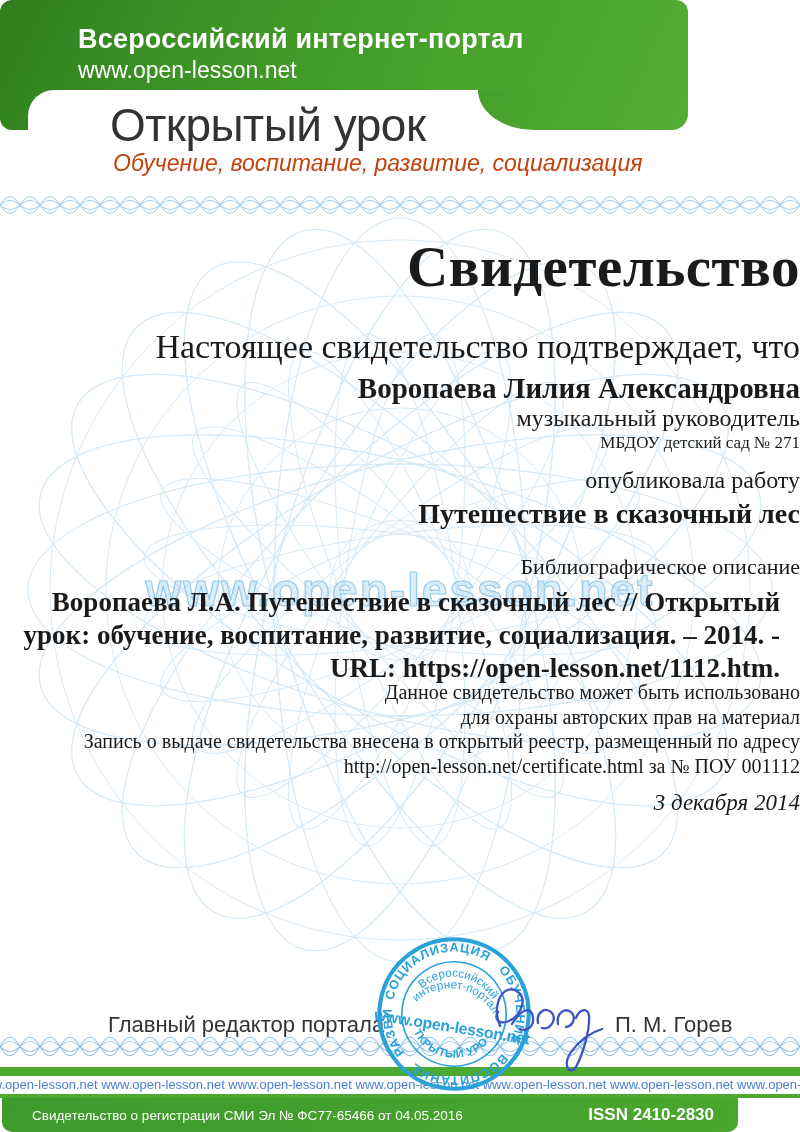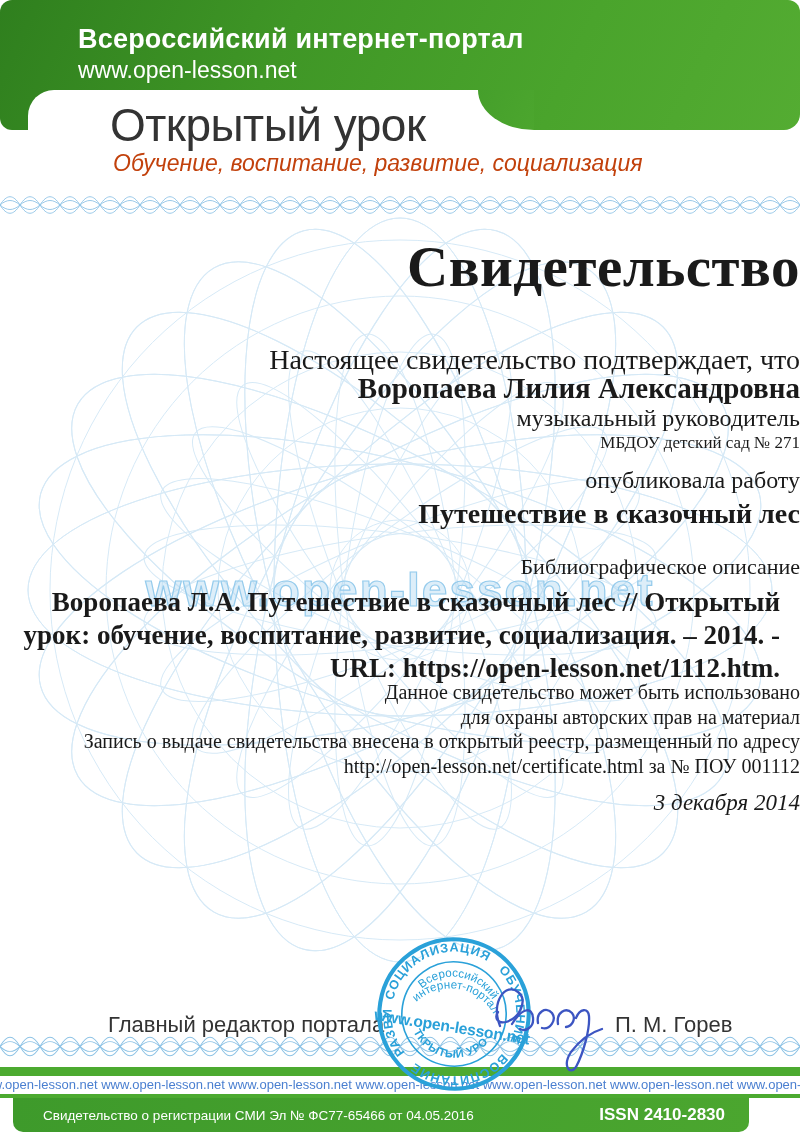--- a/index.html
+++ b/index.html
@@ -4,21 +4,21 @@
 <style>
   * { margin:0; padding:0; box-sizing:border-box; }
   html,body { background:#ffffff; }
   .page {
     position:relative; width:800px; height:1132px; margin:0 auto;
     background:#ffffff; overflow:hidden;
     font-family:"Liberation Serif", serif; color:#1a1a1a;
   }
   
   .header {
-    position:absolute; top:0; left:0; width:800px; height:130px;
+    position:absolute; top:0; left:0; width:688px; height:130px;
     background:linear-gradient(115deg,#2f7f1e 0%,#3f9626 35%,#4aa42c 70%,#54ac32 100%);
     border-radius:12px 12px 16px 12px;
   }
   .header-portal-title {
     position:absolute; left:78px; top:24px;
     font-family:"Liberation Sans", sans-serif; font-weight:bold;
     font-size:27px; color:#ffffff; letter-spacing:.2px;
   }
   .header-portal-url {
     position:absolute; left:78px; top:57px;
@@ -51,21 +51,21 @@
   .rosette ellipse, .rosette circle { fill:none; stroke:#aed4ee; stroke-width:1; }
   .url-watermark {
     position:absolute; left:0; top:563px; width:800px; text-align:center;
     font-family:"Liberation Sans", sans-serif; font-weight:bold; font-size:46px;
     letter-spacing:2px; color:rgba(170,212,240,.40);
     -webkit-text-stroke:1.2px #95cbec; z-index:1;
   }
   
   .ct { position:absolute; left:0; width:800px; text-align:right; z-index:2; }
   .cert-title   { top:234px; font-size:57px; font-weight:bold; letter-spacing:.5px; }
-  .intro-text   { top:344px; font-size:28px; }
+  .intro-text   { top:328px; font-size:34px; }
   .recipient-name { top:372px; font-size:29px; font-weight:bold; }
   .recipient-role { top:405px; font-size:24px; }
   .recipient-org  { top:433px; font-size:17px; }
   .action-text    { top:467px; font-size:24px;font-family:Liberation Serif, serif; }
   .work-title     { top:498px; font-size:28px; font-weight:bold; }
   .bib-heading    { top:554px; font-size:22px;padding-left:16px; }
   .bib-text       { top:586px; left:20px; width:760px; font-size:27px; font-weight:bold; line-height:33px; }
   .usage-note     { top:680px; font-size:20px; line-height:24.5px; }
   .issue-date     { top:790px; font-size:23px; font-style:italic; }
   
@@ -83,21 +83,21 @@
   .url-band {
     position:absolute; left:0; top:1076px; width:800px; height:18px;
     background:#ffffff; overflow:hidden; z-index:4;
   }
   .url-band-text {
     position:absolute; left:-26px; top:0; white-space:nowrap; line-height:18px;
     font-family:"Liberation Sans", sans-serif; font-size:13px; color:#4a7fd0;
   }
   .strip-b { position:absolute; left:0; top:1094px; width:800px; height:4px; background:#4caa30; }
   .footer {
-    position:absolute; left:13px; top:1098px; width:736px; height:34px;
+    position:absolute; left:2px; top:1098px; width:736px; height:34px;
     background:linear-gradient(100deg,#3e9a2b,#4ba62f);
     border-radius:0 0 10px 10px; z-index:3;text-align:center;
   }
   .registration-text {
     position:absolute; left:30px; top:50%; transform:translateY(-50%);
     font-family:"Liberation Sans", sans-serif; font-size:13.5px; color:#ffffff;
   }
   .issn-text {
     position:absolute; right:24px; top:50%; transform:translateY(-50%);
     font-family:"Liberation Sans", sans-serif; font-size:17px; font-weight:bold; color:#ffffff;

